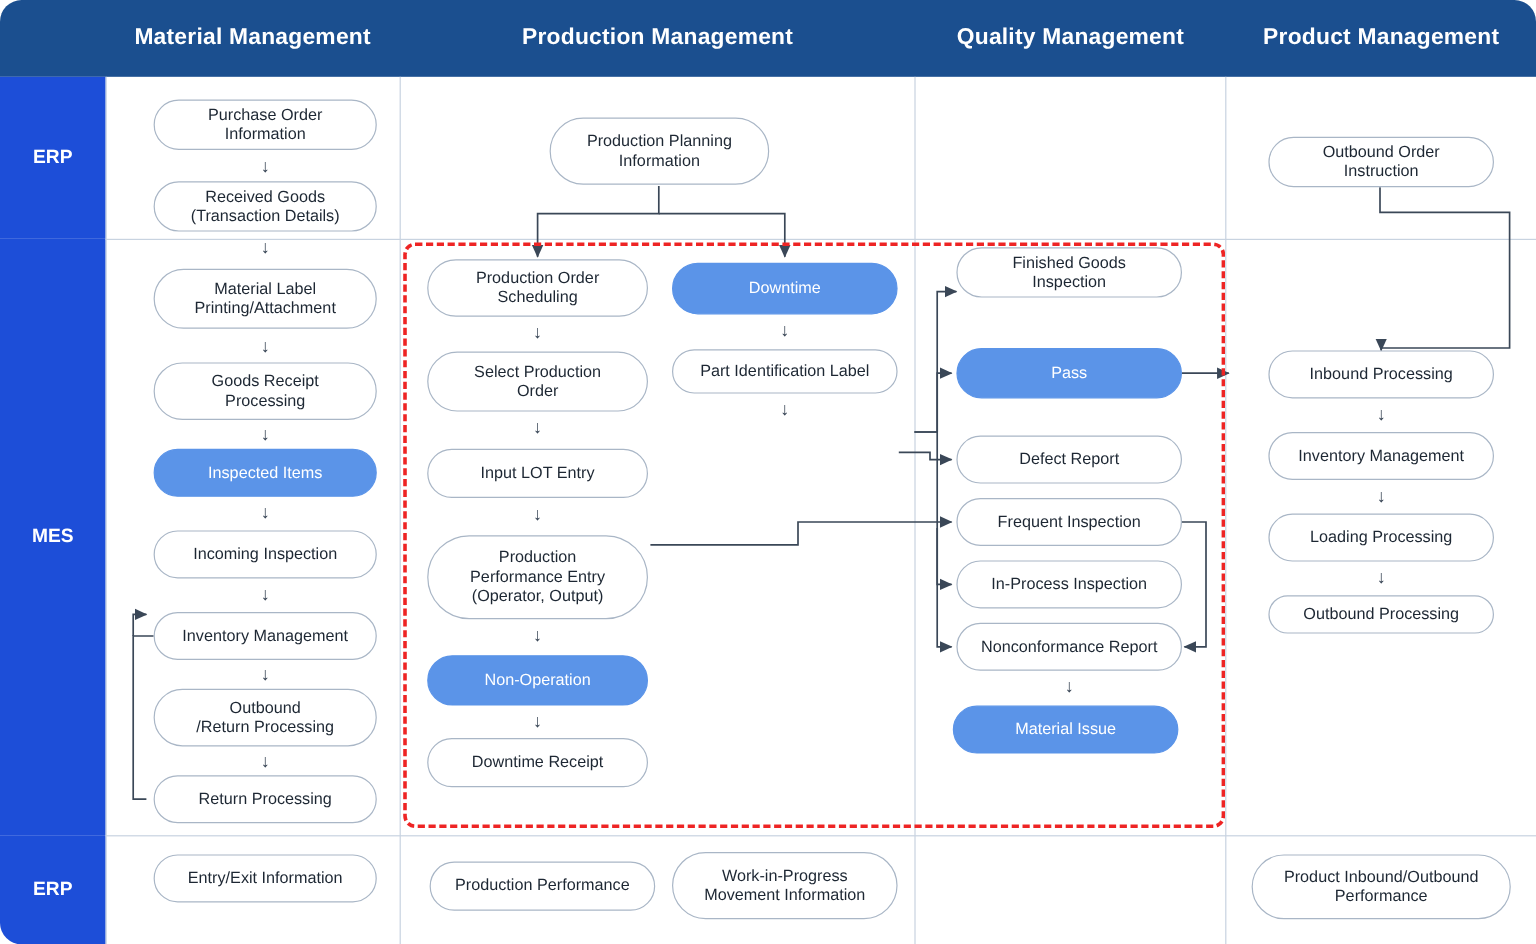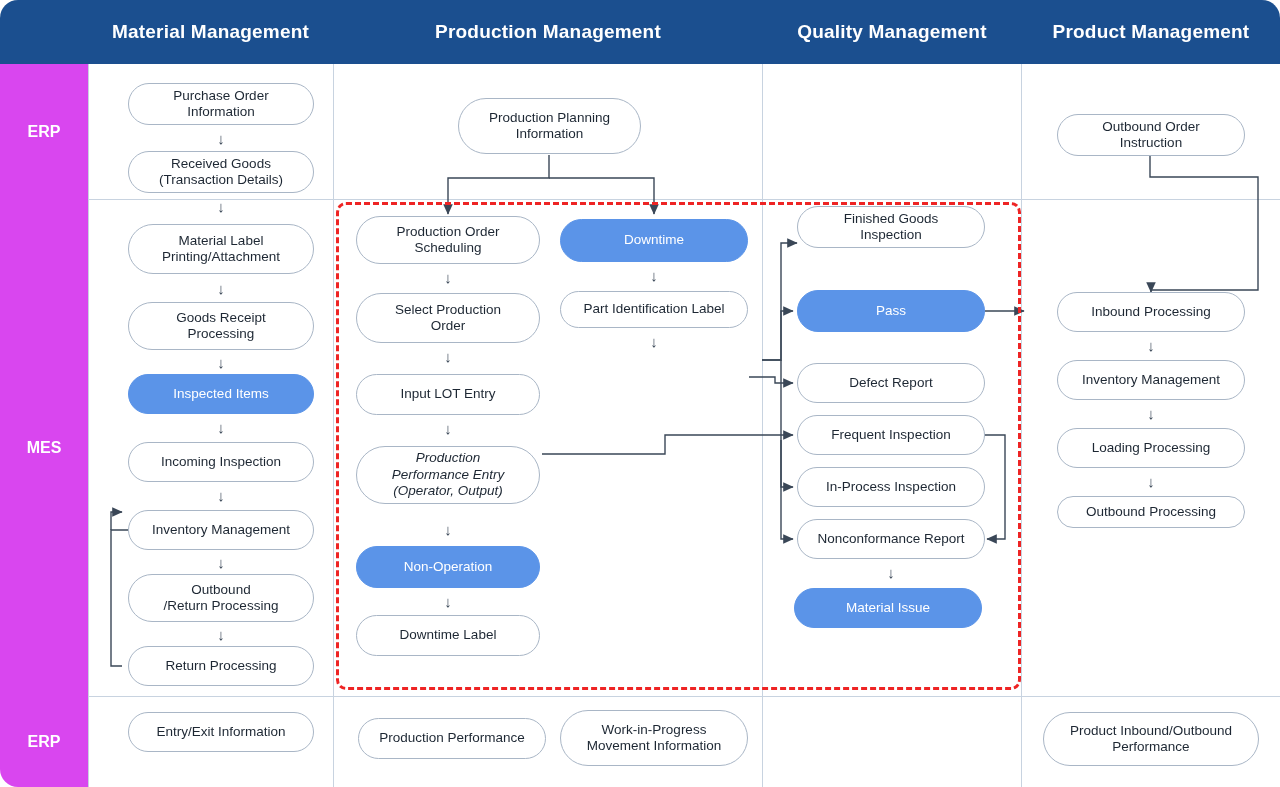--- a/index.html
+++ b/index.html
@@ -24,21 +24,21 @@
     background: #1b4f8f;
   }
   .hdr-cell {
     position: absolute; top: 0; height: 64px;
     display: flex; align-items: center; justify-content: center;
     color: #ffffff; font-size: 19px; font-weight: bold;
     letter-spacing: .2px;
   }
   .rowlabel {
     position: absolute; left: 0; width: 88px;
-    background: #d946ef; color: #fff;
+    background: #1d4ed8; color: #fff;
     display: flex; align-items: center; justify-content: center;
     font-size: 16px; font-weight: bold;
   }
   .vline { position: absolute; width: 1px; background: #c8d3e0; }
   .hline { position: absolute; height: 1px; background: #c8d3e0; }
 
   
   .node {
     position: absolute;
     display: flex; align-items: center; justify-content: center;
@@ -160,27 +160,27 @@
 Information</div>
 
   <div class="node" style="left:356px; top:216px; width:184px; height:48px;">Production Order
 Scheduling</div>
   <div class="arrow-v" style="left:441px; top:266px; height:22px;">↓</div>
   <div class="node" style="left:356px; top:293px; width:184px; height:50px;">Select Production
 Order</div>
   <div class="arrow-v" style="left:441px; top:345px; height:22px;">↓</div>
   <div class="node" style="left:356px; top:374px; width:184px; height:41px;">Input LOT Entry</div>
   <div class="arrow-v" style="left:441px; top:417px; height:22px;">↓</div>
-  <div class="node" style="left:356px; top:446px; width:184px; height:58px;font-style:italic;">Production
+  <div class="node" style="left:356px; top:446px; width:184px; height:70px;">Production
 Performance Entry
 (Operator, Output)</div>
   <div class="arrow-v" style="left:441px; top:518px; height:22px;">↓</div>
   <div class="node blue" style="left:356px; top:546px; width:184px; height:42px;">Non-Operation</div>
   <div class="arrow-v" style="left:441px; top:590px; height:22px;">↓</div>
-  <div class="node" style="left:356px; top:615px; width:184px; height:41px;">Downtime Label</div>
+  <div class="node" style="left:356px; top:615px; width:184px; height:41px;">Downtime Receipt</div>
 
   <div class="node blue" style="left:560px; top:219px; width:188px; height:43px;">Downtime</div>
   <div class="arrow-v" style="left:647px; top:264px; height:22px;">↓</div>
   <div class="node" style="left:560px; top:291px; width:188px; height:37px;">Part Identification Label</div>
   <div class="arrow-v" style="left:647px; top:330px; height:22px;">↓</div>
 
   <div class="node" style="left:358px; top:718px; width:188px; height:41px;">Production Performance</div>
   <div class="node" style="left:560px; top:710px; width:188px; height:56px;">Work-in-Progress
 Movement Information</div>
 

